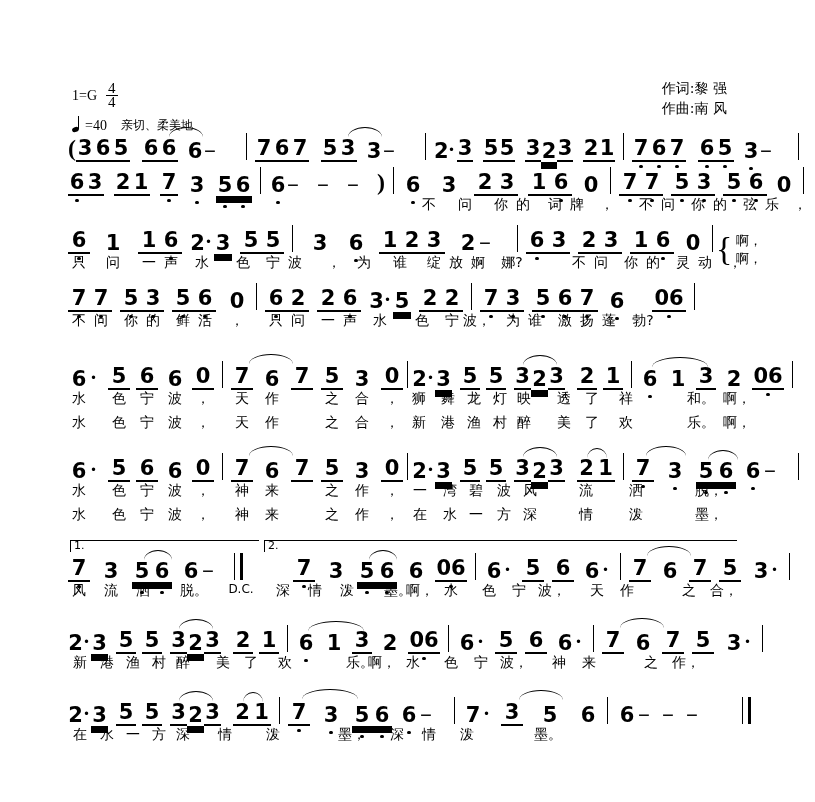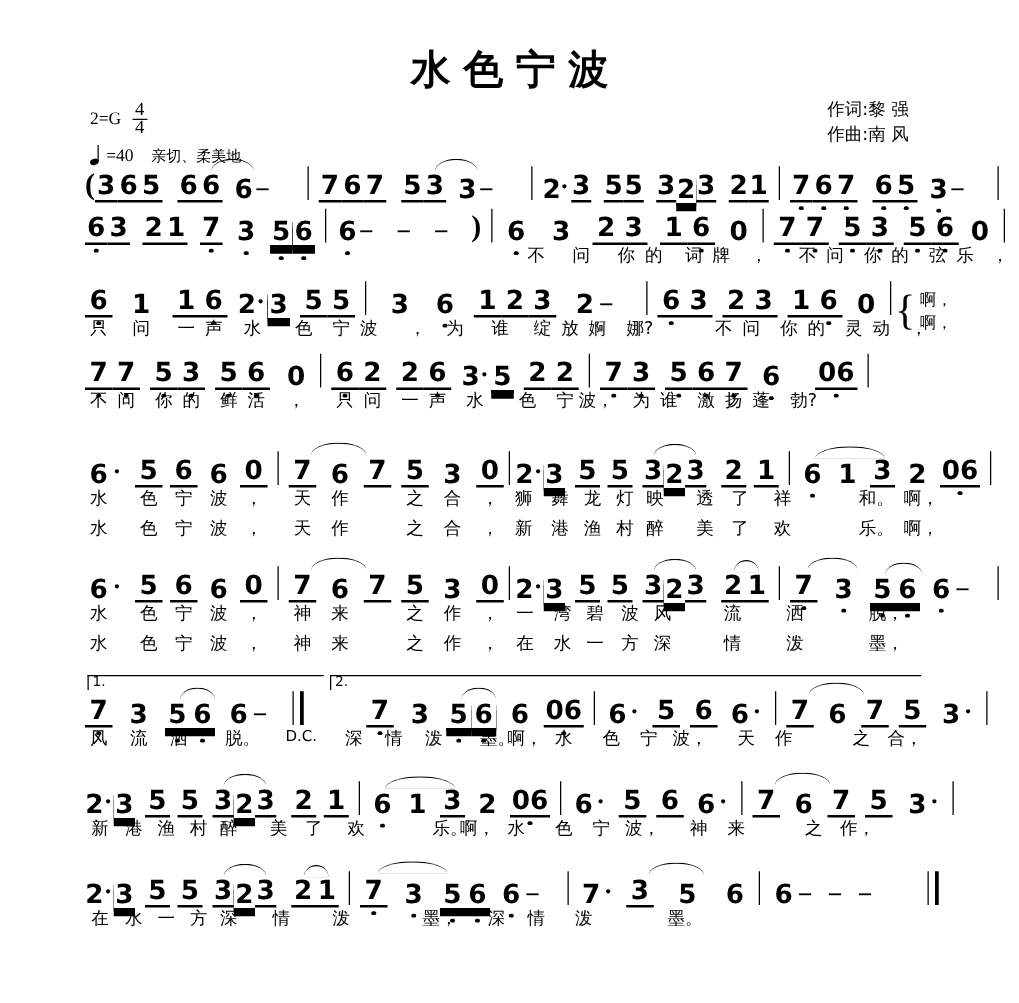--- a/index.html
+++ b/index.html
@@ -80,30 +80,29 @@
      font-family:"DejaVu Sans","Liberation Sans",sans-serif;}
   .brace{position:absolute;font-size:34px;line-height:30px;font-family:"Liberation Serif",serif;}
   .bracetxt{position:absolute;font-size:13px;line-height:17px;
      font-family:"DejaVu Sans","Liberation Sans",sans-serif;}
 </style>
 </head>
 <body>
 
 <div class="sheet">
 
-  <div class="title">水色宁波</div>
 
   <div class="credits">
     <div>作词:黎 强</div>
     <div>作曲:南 风</div>
   </div>
 
   <div class="keyblock">
     <div class="keyrow1">
-      <span class="keysig">2=G</span>
+      <span class="keysig">1=G</span>
       <span class="meter">
         <span class="num">4</span>
         <span class="den">4</span>
       </span>
     </div>
     <div class="keyrow2">
       <span class="qnote"></span>
       <span class="tempoval">=40</span>
       <span class="expr">亲切、柔美地</span>
     </div>

